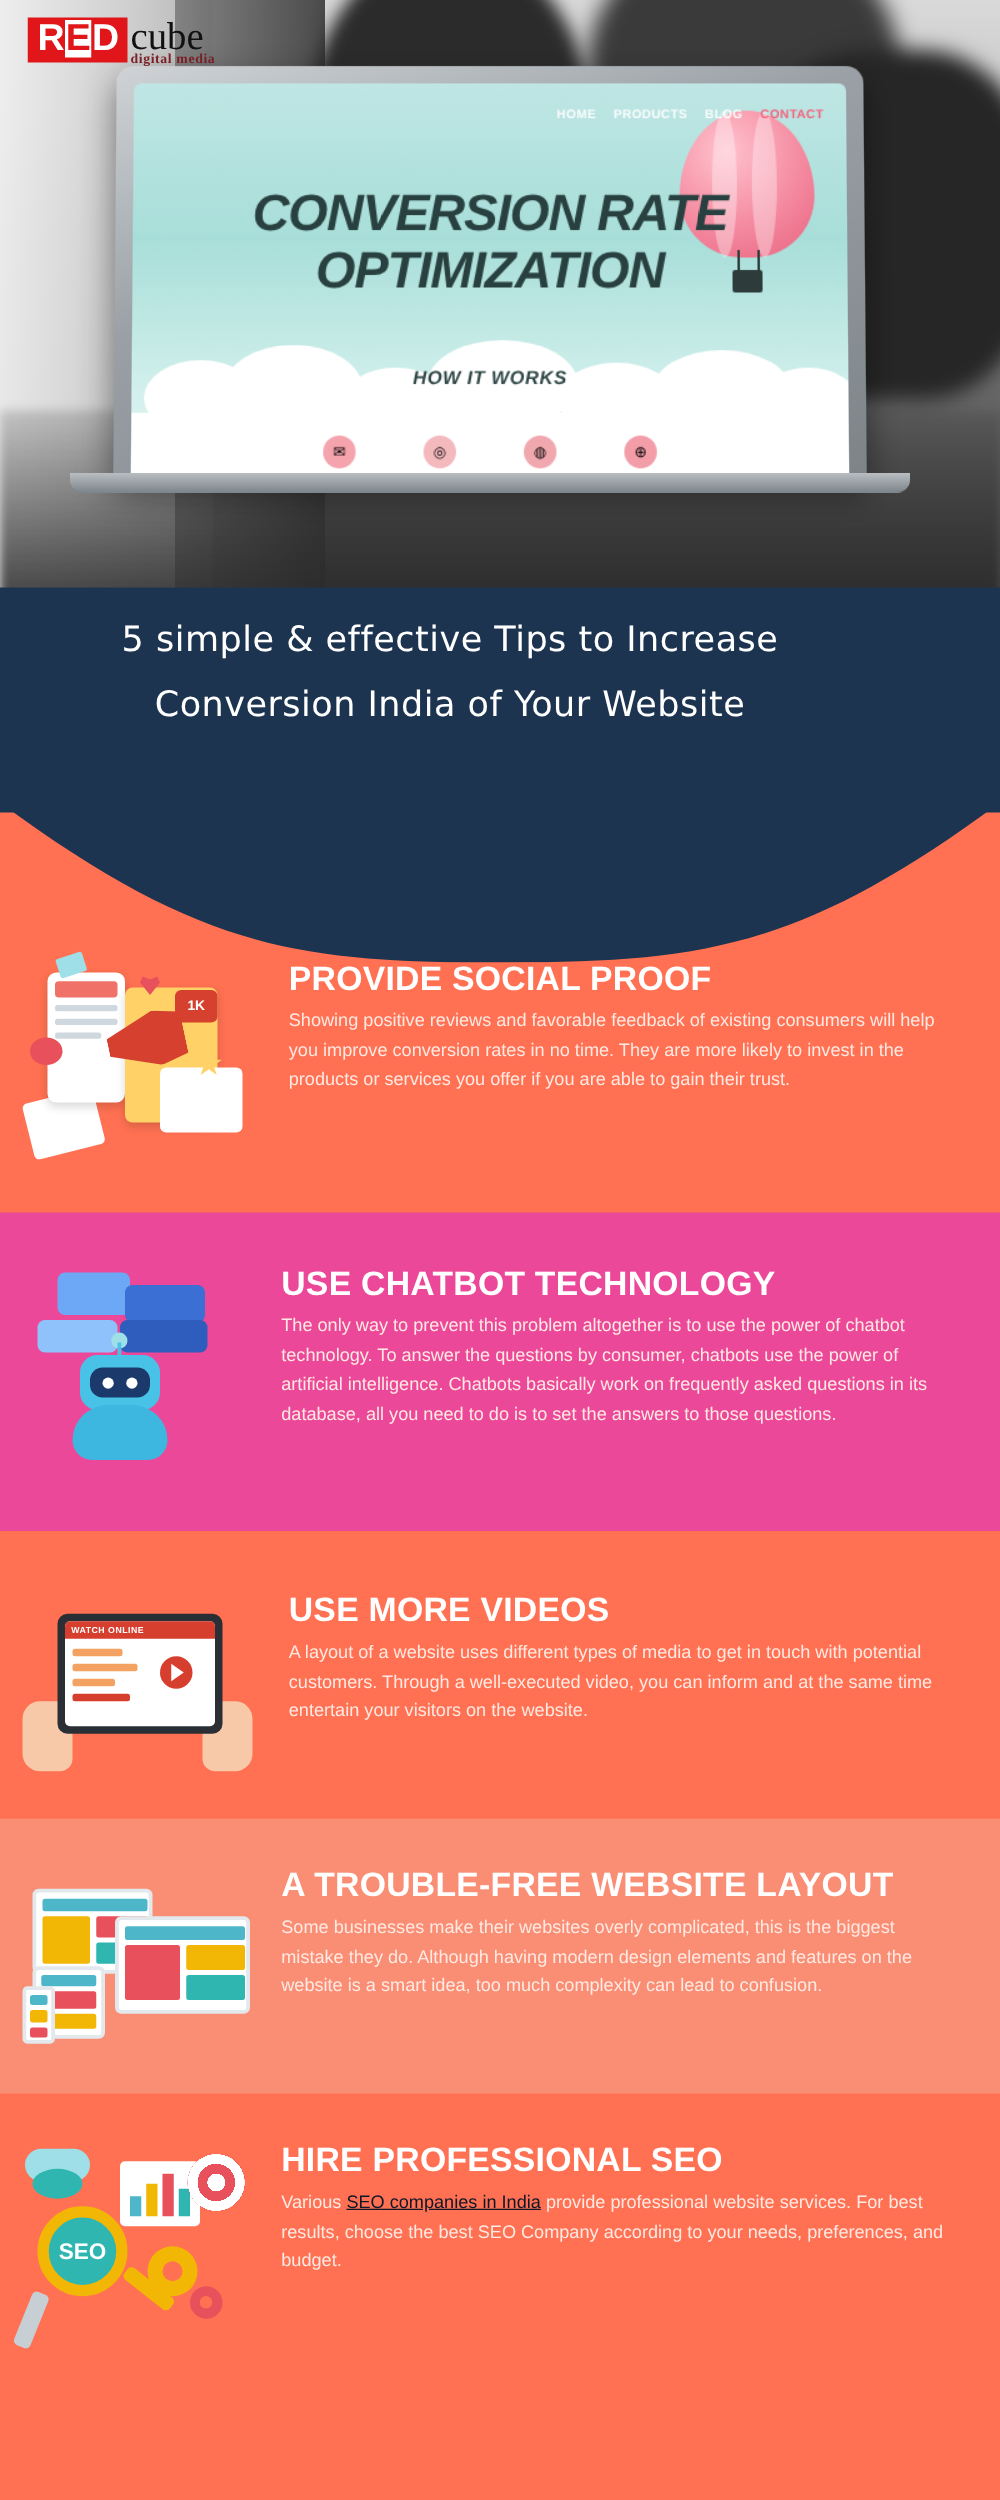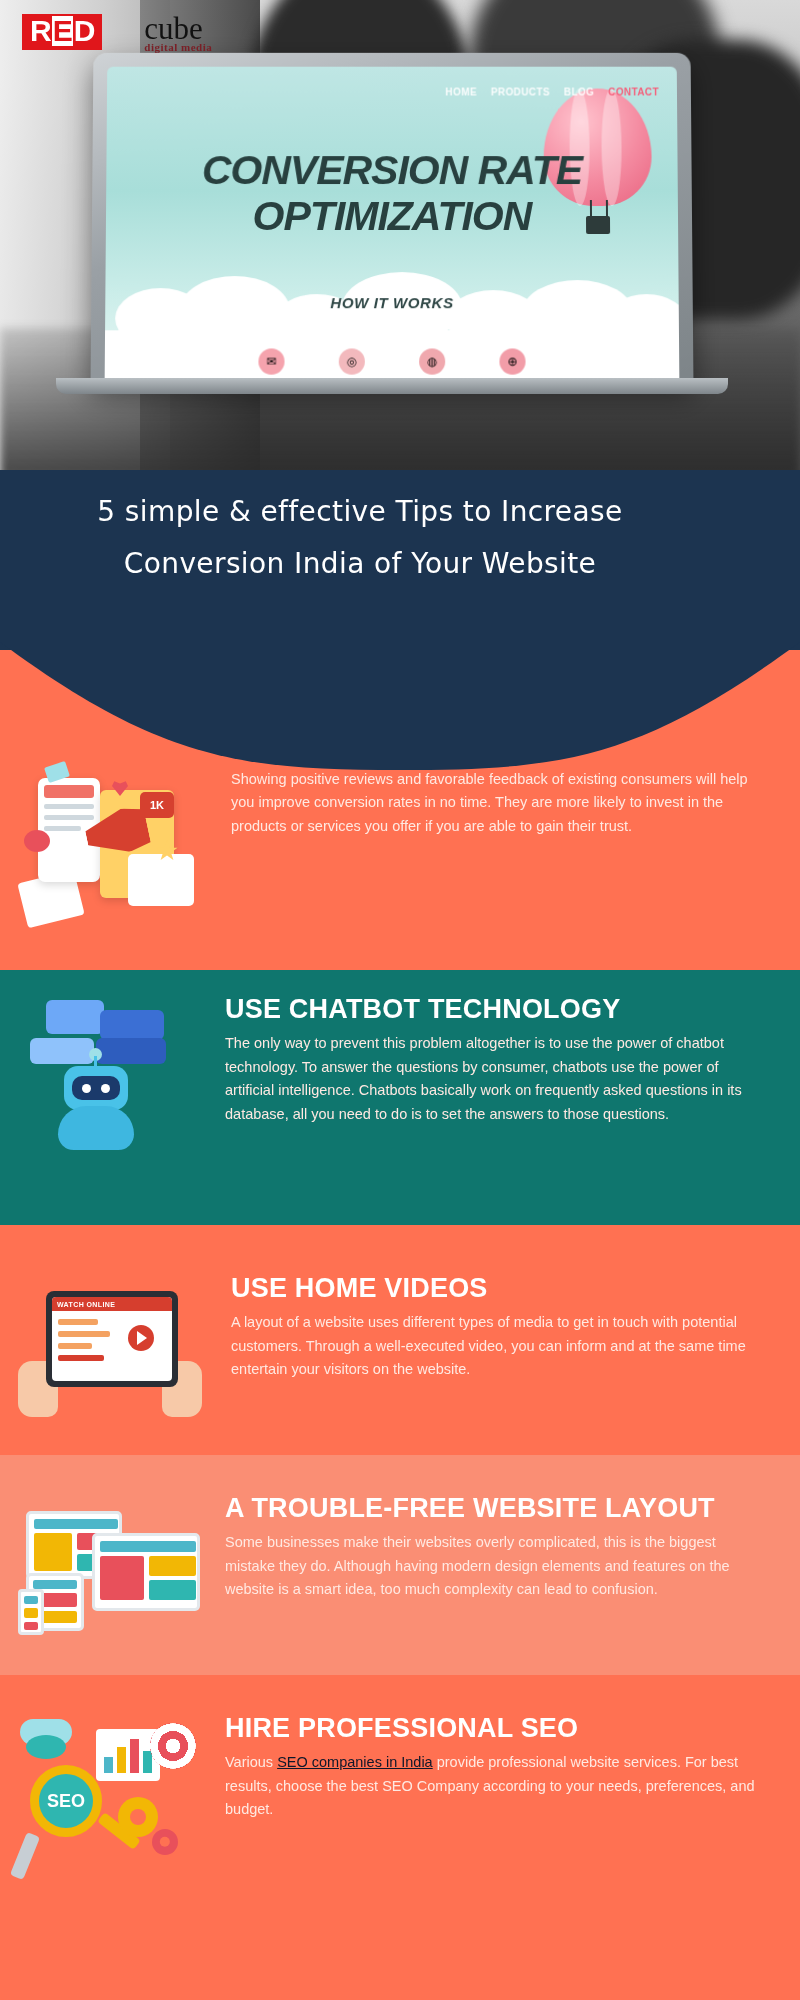--- a/index.html
+++ b/index.html
@@ -27,21 +27,21 @@
   .hero-chair-1 { position:absolute; left:245px; top:-40px; width:230px; height:250px;
     background:#2b2b2b; border-radius:46% 46% 40% 40%/60% 60% 30% 30%; filter:blur(7px); }
   .hero-chair-2 { position:absolute; left:470px; top:-60px; width:250px; height:230px;
     background:#3a3a3a; border-radius:50%; filter:blur(9px); }
   .hero-chair-3 { position:absolute; left:600px; top:40px; width:230px; height:280px;
     background:#262626; border-radius:40%; filter:blur(8px); }
   .hero-floor { position:absolute; left:0; bottom:0; width:800px; height:150px;
     background:linear-gradient(180deg,rgba(60,60,60,.2),rgba(40,40,40,.85)); filter:blur(4px); }
 
   
-  .logo { position:absolute; left:22px; top:14px; z-index:40; display:flex; align-items:flex-start;gap:40px; }
+  .logo { position:absolute; left:22px; top:14px; z-index:40; display:flex; align-items:flex-start; }
   .logo-red {
     background:#E0161B; color:#fff; font-weight:bold; font-size:30px;
     letter-spacing:-1px; padding:2px 8px 4px 8px; line-height:1;
     font-family:"Liberation Sans", sans-serif;
     position:relative;
   }
   .logo-red .e-box {
     display:inline-block; background:#fff; color:#E0161B; padding:0 1px; margin:0 1px;
   }
   .logo-right { display:flex; flex-direction:column; margin-left:2px; }
@@ -120,21 +120,21 @@
   .sec-art { flex:0 0 225px; position:relative; height:100%; }
   .sec-text { flex:1; padding-right:36px; }
   .sec-title {
     color:#ffffff; font-weight:bold; font-size:27px; letter-spacing:.2px;
     line-height:1.12; margin-bottom:8px;
   }
   .sec-body { color:#FFE9E2; font-size:14.5px; line-height:1.62; }
   .sec-body a { color:#0f172a; text-decoration:underline; }
 
   #sec1 { position:absolute; top:700px; left:0; height:270px; background:#FF7152; padding-top:68px; }
-  #sec2 { position:absolute; top:970px; left:0; height:255px; background:#0f766e; padding-top:24px; }
+  #sec2 { position:absolute; top:970px; left:0; height:255px; background:#ec4899; padding-top:42px; }
   #sec3 { position:absolute; top:1225px; left:0; height:230px; background:#FF7152; padding-top:48px; }
   #sec4 { position:absolute; top:1455px; left:0; height:220px; background:#FA8E74; padding-top:38px; }
   #sec5 { position:absolute; top:1675px; left:0; height:210px; background:#FF7152; padding-top:38px; }
   #sec1 .sec-text, #sec3 .sec-text { padding-left:6px; }
   #sec2 .sec-text, #sec4 .sec-text, #sec5 .sec-text { padding-left:0; }
 
   
   .art { position:absolute; }
 
   
@@ -312,20 +312,21 @@
       <div class="art s1-tablet"></div>
       <div class="art s1-card-r"></div>
       <div class="art s1-mega"></div>
       <div class="art s1-1k">1K</div>
       <div class="art s1-heart"></div>
       <div class="art s1-star"></div>
       <div class="art s1-mail"></div>
       <div class="art s1-bubble"></div>
     </div>
     <div class="sec-text">
+      <div class="sec-title">PROVIDE SOCIAL PROOF</div>
       <div class="sec-body">Showing positive reviews and favorable feedback of existing consumers will help you improve conversion rates in no time. They are more likely to invest in the products or services you offer if you are able to gain their trust.</div>
     </div>
   </div>
 
   <div class="section" id="sec2">
     <div class="sec-art">
       <div class="art s2-bub1"></div>
       <div class="art s2-bub2"></div>
       <div class="art s2-bub3"></div>
       <div class="art s2-bub4"></div>
@@ -352,21 +353,21 @@
       <div class="art s3-scr"></div>
       <div class="art s3-bar">WATCH ONLINE</div>
       <div class="art s3-l" style="left:58px;top:46px;width:40px;height:6px;"></div>
       <div class="art s3-l" style="left:58px;top:58px;width:52px;height:6px;"></div>
       <div class="art s3-l" style="left:58px;top:70px;width:34px;height:6px;"></div>
       <div class="art s3-l" style="left:58px;top:82px;width:46px;height:6px;background:#D63E2E;"></div>
       <div class="art s3-play"></div>
       <div class="art s3-ptri"></div>
     </div>
     <div class="sec-text">
-      <div class="sec-title">USE HOME VIDEOS</div>
+      <div class="sec-title">USE MORE VIDEOS</div>
       <div class="sec-body">A layout of a website uses different types of media to get in touch with potential customers. Through a well-executed video, you can inform and at the same time entertain your visitors on the website.</div>
     </div>
   </div>
 
   <div class="section" id="sec4">
     <div class="sec-art">
       <div class="art s4-lap">
         <div class="s4-b" style="position:absolute;left:5px;top:5px;width:84px;height:10px;background:#4DB6C9;"></div>
         <div class="s4-b" style="position:absolute;left:5px;top:19px;width:38px;height:38px;background:#F2B705;"></div>
         <div class="s4-b" style="position:absolute;left:48px;top:19px;width:41px;height:17px;background:#E8505B;"></div>

